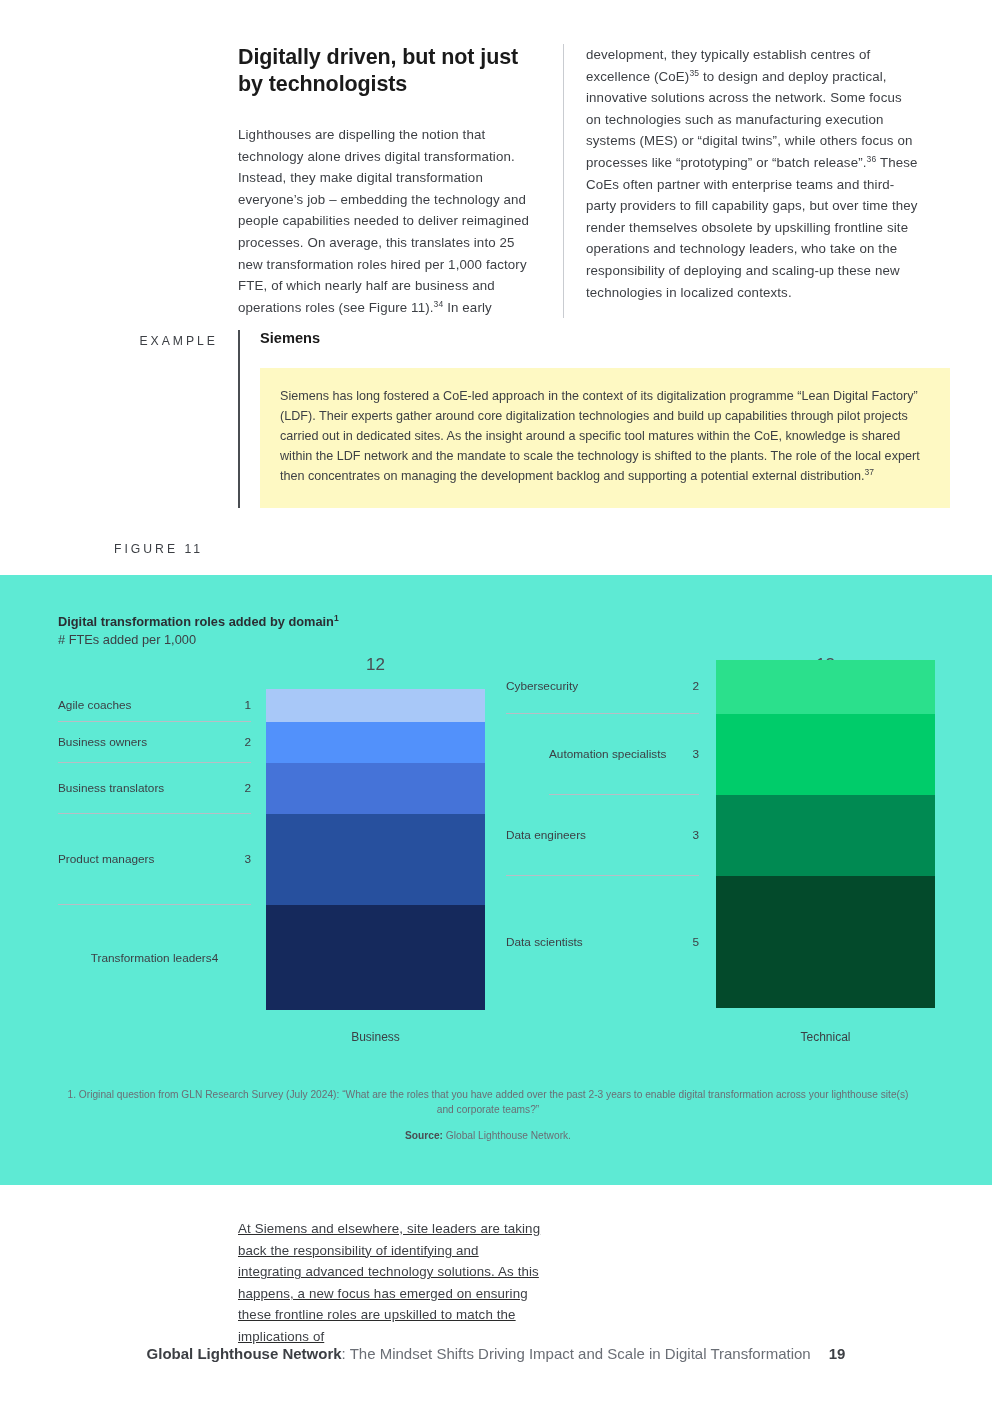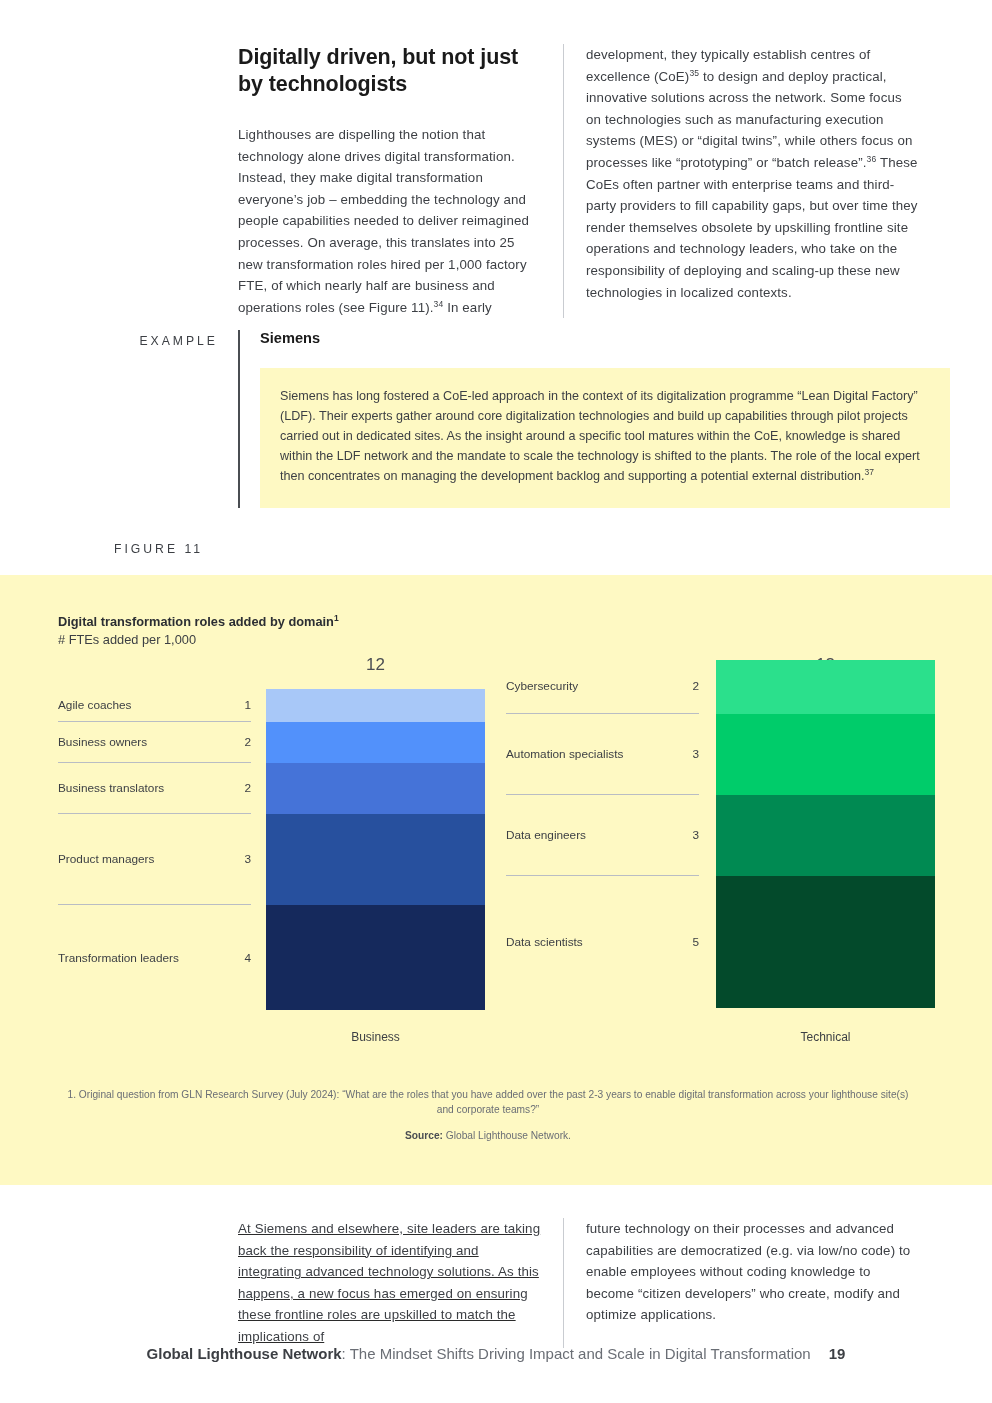--- a/index.html
+++ b/index.html
@@ -54,21 +54,21 @@
     position:absolute;left:0;top:2px;font-size:12.2px;letter-spacing:3px;color:#3c3f44;
   }
   .figure-title{
     position:absolute;left:124px;top:0;font-size:14.2px;font-weight:700;color:#1a1a1a;
     border-left:1px solid #9ba0a8;padding-left:18px;line-height:20px;
   }
 
   
   .chart-panel{
     position:absolute;left:0;top:575px;width:992px;height:610px;
-    background:#fef9c3;
+    background:#5eead4;
   }
   .chart-title{position:absolute;left:58px;top:38px;}
   .chart-title .t1{font-size:12.8px;font-weight:700;color:#2b2e33;display:block;line-height:18px;}
   .chart-title .t2{font-size:12.8px;color:#3c3f44;display:block;line-height:18px;}
 
   
   .group{position:absolute;top:80px;}
   .group.business{left:58px;width:427px;}
   .group.technical{left:506px;width:429px;}
 
@@ -172,21 +172,21 @@
             <span class="legend-value">2</span>
           </div>
           <div class="legend-row" style="height: 51.3969px;">
             <span class="legend-label">Business translators</span>
             <span class="legend-value">2</span>
           </div>
           <div class="legend-row" style="height: 90.9083px;">
             <span class="legend-label">Product managers</span>
             <span class="legend-value">3</span>
           </div>
-          <div class="legend-row" style="height: 105.042px;">
+          <div class="legend-row" style="height: 105.042px; justify-content: center;">
             <span class="legend-label">Transformation leaders</span>
             <span class="legend-value">4</span>
           </div>
         </div>
       <div class="bar">
           <div class="bar-seg" style="height: 33.408px; background: rgb(168, 200, 248);"></div>
           <div class="bar-seg" style="height: 40.4751px; background: rgb(82, 145, 251);"></div>
           <div class="bar-seg" style="height: 51.3969px; background: rgb(69, 115, 216);"></div>
           <div class="bar-seg" style="height: 90.9083px; background: rgb(39, 80, 158);"></div>
           <div class="bar-seg" style="height: 105.042px; background: rgb(21, 41, 92);"></div>
@@ -194,21 +194,21 @@
       <div class="axis-label">Business</div>
     </div>
 
     <div class="group technical">
       <div class="total">13</div>
       <div class="legend">
           <div class="legend-row" style="height: 53.94px;">
             <span class="legend-label">Cybersecurity</span>
             <span class="legend-value">2</span>
           </div>
-          <div class="legend-row" style="height: 81.084px;">
+          <div class="legend-row" style="height: 81.084px; margin-left: 43px;">
             <span class="legend-label">Automation specialists</span>
             <span class="legend-value">3</span>
           </div>
           <div class="legend-row" style="height: 81.084px;">
             <span class="legend-label">Data engineers</span>
             <span class="legend-value">3</span>
           </div>
           <div class="legend-row" style="height: 131.892px;">
             <span class="legend-label">Data scientists</span>
             <span class="legend-value">5</span>
@@ -226,22 +226,19 @@
     <div class="footnote">
       <p>1. Original question from GLN Research Survey (July 2024): “What are the roles that you have added over the past 2-3 years to enable digital transformation across your lighthouse site(s) and corporate teams?”</p>
       <p class="source"><span class="src-label">Source:</span><span> Global Lighthouse Network.</span></p>
     </div>
   </div>
 
   <div class="bottom-cols">
     <div class="bcol-left">
       <p class="body-text">At Siemens and elsewhere, site leaders are taking back the responsibility of identifying and integrating advanced technology solutions. As this happens, a new focus has emerged on ensuring these frontline roles are upskilled to match the implications of</p>
     </div>
-    <div class="bcol-right">
-      <p class="body-text">future technology on their processes and advanced capabilities are democratized (e.g. via low/no code) to enable employees without coding knowledge to become “citizen developers” who create, modify and optimize applications.</p>
-    </div>
   </div>
 
   <div class="footer">
     <span class="fb">Global Lighthouse Network</span><span>: The Mindset Shifts Driving Impact and Scale in Digital Transformation</span><span class="pg">19</span>
   </div>
 
 </div>
 
 </body></html>

